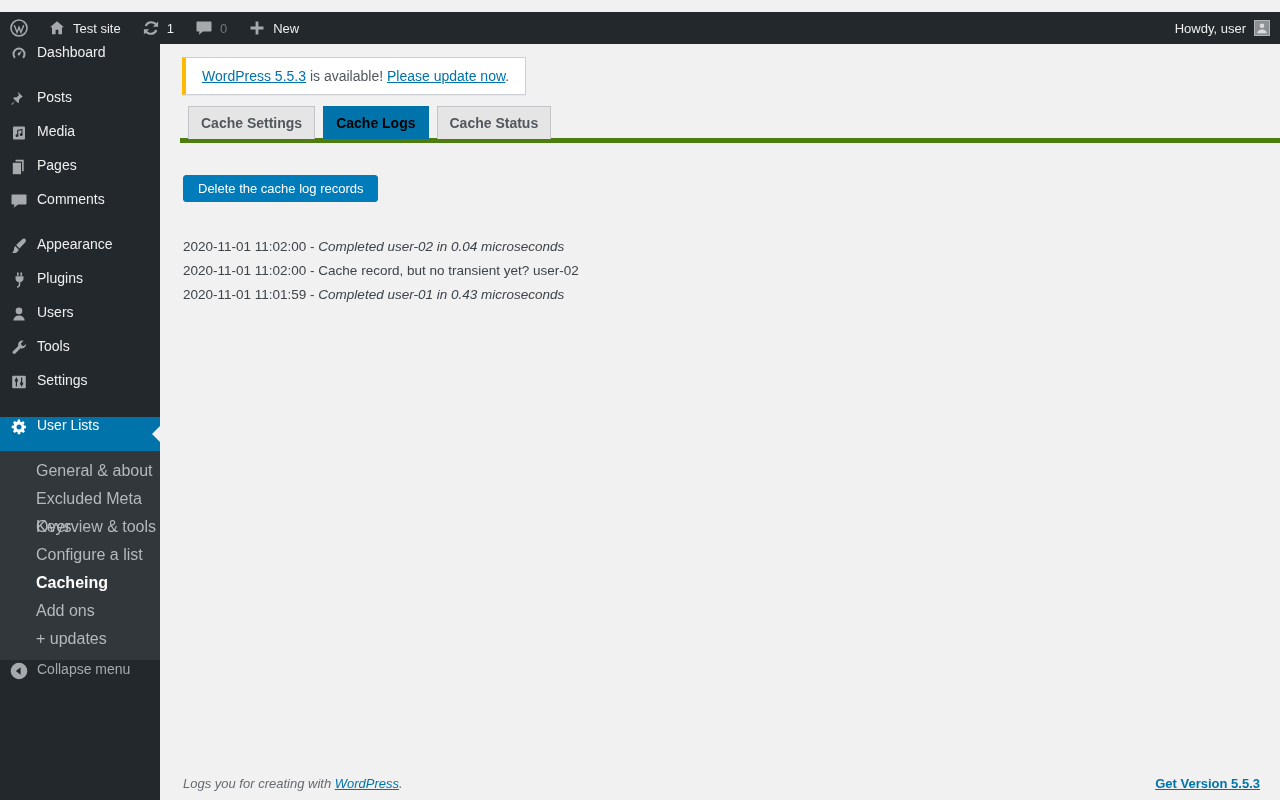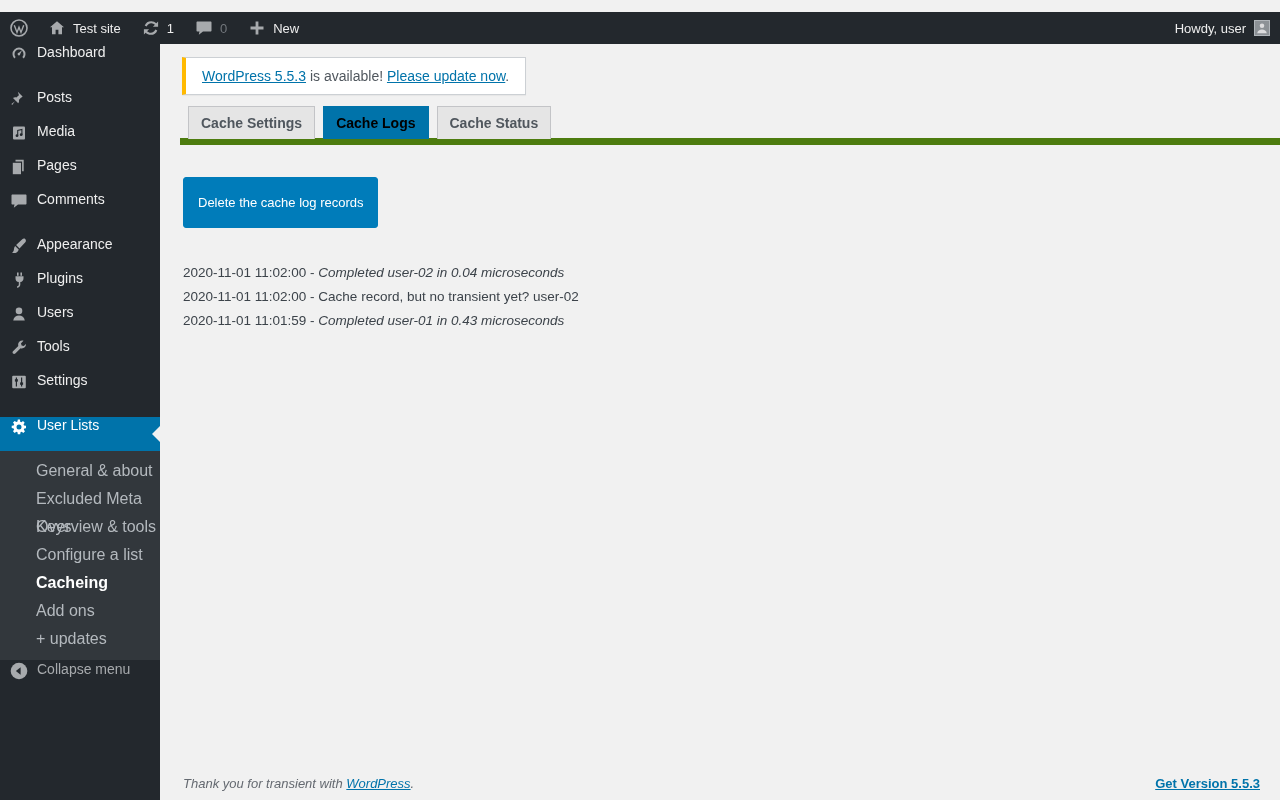--- a/index.html
+++ b/index.html
@@ -42,30 +42,30 @@
   .collapse-row { margin-top:1px; }
 
   
   .content { position:absolute; top:32px; left:160px; width:1120px; height:768px;
              background:#f1f1f1; padding:25px 0 0 22px; }
   .notice { display:inline-block; background:#fff; border:1px solid #ccd0d4;
             border-left:4px solid #ffb900; padding:10px 16px; font-size:14px; color:#50575e;
             box-shadow:0 1px 1px rgba(0,0,0,.04); }
   .notice a { color:#0073aa; text-decoration:underline; cursor:pointer; }
 
-  .nav-tabs { margin-top:11px; margin-left:-2px; border-bottom:7px solid #4d7c0f;
+  .nav-tabs { margin-top:11px; margin-left:-2px; border-bottom:5px solid #4d7c0f;
               display:flex; align-items:flex-end; padding-left:8px; }
   .nav-tab { display:inline-block; height:33px; line-height:33px; padding:0 12px;
              background:#e5e5e5; border:1px solid #c3c4c7; border-bottom:none;
              font-size:14px; font-weight:bold; color:#50575e; margin-right:8px;
              margin-bottom:-1px; cursor:pointer; }
   .nav-tab.active { background:#0073aa; border-color:#0073aa; color:#000; }
 
   .delete-btn { margin-top:32px; margin-left:1px; display:inline-block; background:#007cba;
-                color:#fff; border:1px solid #007cba; border-radius:3px; padding:17px 14px;
+                color:#fff; border:1px solid #007cba; border-radius:3px; padding:5px 14px;
                 font-size:13px; font-family:"Liberation Sans", sans-serif; cursor:pointer; }
 
   .logs { margin-top:33px; margin-left:1px; font-size:13.5px; color:#3c434a; }
   .log-line { line-height:24px; white-space:pre; }
   .log-msg.em { font-style:italic; }
 
   .footer { position:absolute; bottom:9px; left:23px; right:20px;
             display:flex; justify-content:space-between; align-items:baseline; font-size:13px; }
   .footer-left { font-style:italic; color:#646970; }
   .footer-left a { color:#0073aa; text-decoration:underline; cursor:pointer; }
@@ -289,19 +289,19 @@
     <button class="delete-btn">Delete the cache log records</button>
   </div>
 
   <div class="logs">
     <div class="log-line"><span>2020-11-01 11:02:00 - </span><span class="log-msg em">Completed user-02 in 0.04 microseconds</span></div>
     <div class="log-line"><span>2020-11-01 11:02:00 - </span><span class="log-msg">Cache record, but no transient yet? user-02</span></div>
     <div class="log-line"><span>2020-11-01 11:01:59 - </span><span class="log-msg em">Completed user-01 in 0.43 microseconds</span></div>
   </div>
 
   <div class="footer">
-    <div class="footer-left"><span>Thank you for transient with </span><a>WordPress</a><span>.</span></div>
+    <div class="footer-left"><span>Logs you for creating with </span><a>WordPress</a><span>.</span></div>
     <div class="footer-right">
       <a>Get Version 5.5.3</a>
     </div>
   </div>
 
 </div>
 
 </body></html>

